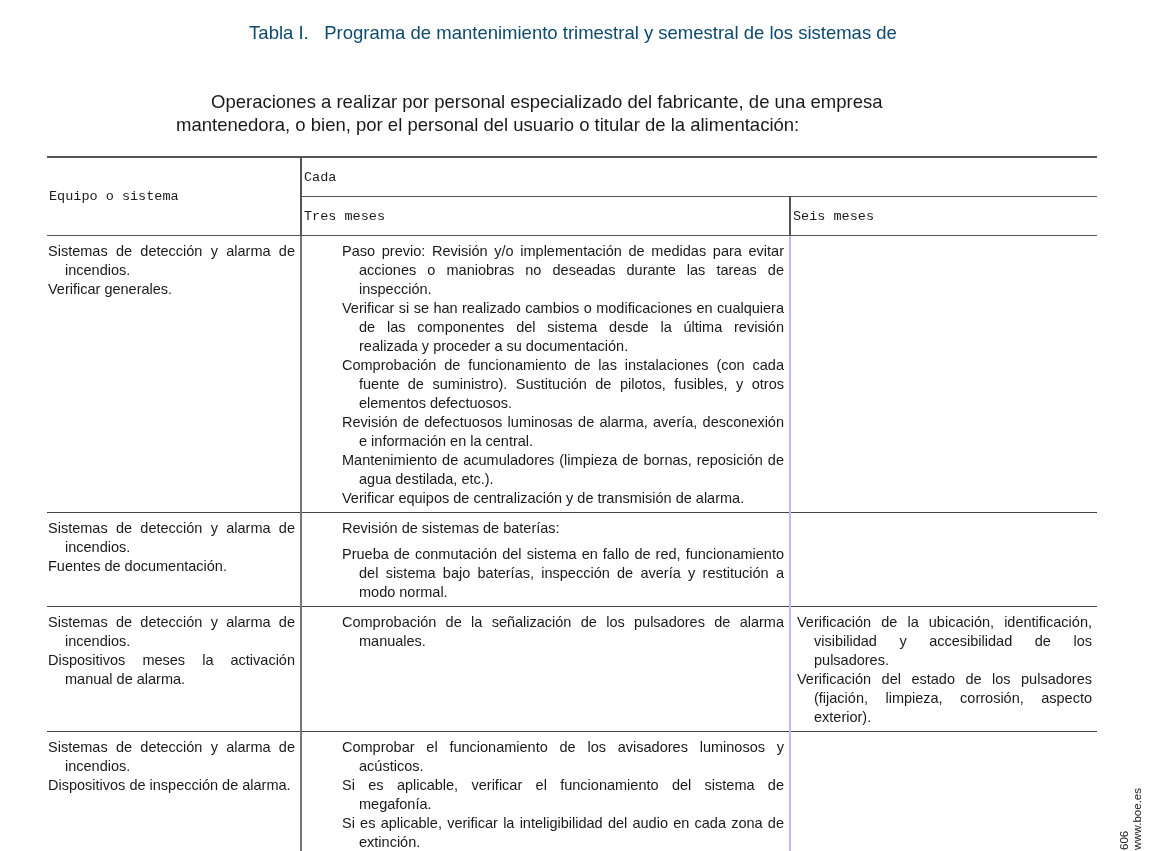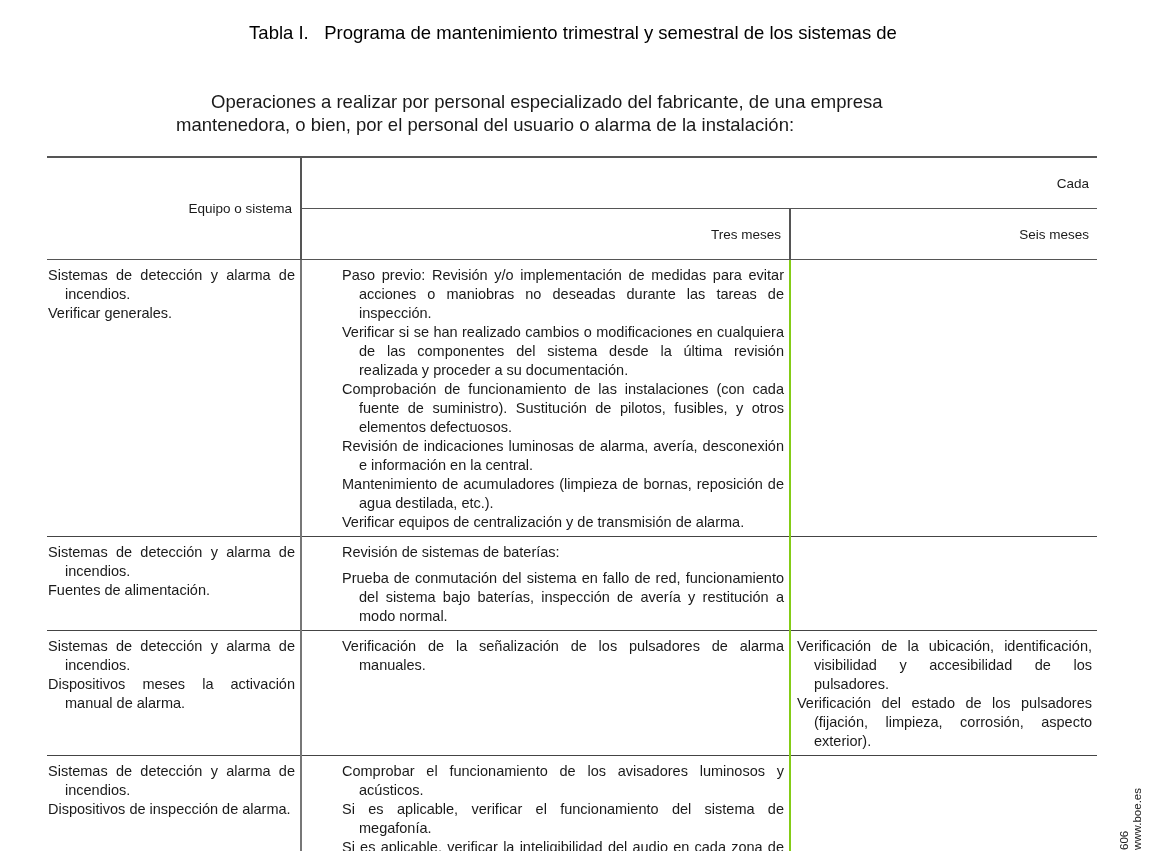--- a/index.html
+++ b/index.html
@@ -1,64 +1,64 @@
 <!DOCTYPE html>
 <html><head>
 <meta charset="utf-8">
 <style>
   html, body { margin: 0; padding: 0; background: #ffffff; }
   body { width: 1175px; height: 851px; position: relative; overflow: hidden; color: #1a1a1a; }
   .title {
     position: absolute; left: 0; width: 1146px; top: 20px; text-align: center;
-    font-family: "Liberation Sans", sans-serif; font-size: 18.5px; line-height: 25px; color: #000000;
+    font-family: "Liberation Sans", sans-serif; font-size: 18.5px; line-height: 25px; color: #0c4a6e;
   }
   .intro {
     position: absolute; left: 176px; width: 820px; top: 90px;
     font-family: "Liberation Sans", sans-serif; font-size: 18.5px; line-height: 23px; color: #1a1a1a;
   }
   .intro .l1 { display: block; padding-left: 35px; }
   table.main {
     position: absolute; left: 47px; top: 156px; width: 1050px;
     border-collapse: collapse; table-layout: fixed;
     font-family: "Liberation Sans Narrow", "Liberation Sans", sans-serif;
     font-size: 14.5px; line-height: 19px; color: #1a1a1a;
   }
   table.main col.c1 { width: 254px; }
   table.main col.c2 { width: 489px; }
   table.main col.c3 { width: 307px; }
   table.main th {
-    font-weight: normal; font-size: 13.5px; text-align: right; vertical-align: middle;
-    padding: 8px; border-color: #555;
+    font-weight: normal; font-size: 13.5px; text-align: left; vertical-align: middle;
+    padding: 2px; border-color: #555; font-family: Liberation Mono, monospace;
   }
   th.h-equipo { border-top: 2px solid #666; border-right: 2px solid #777; border-bottom: 1.5px solid #444; height: 70px; }
   th.h-cada { border-top: 2px solid #666; border-bottom: 1.5px solid #444; height: 34px; }
   th.h-tres { border-right: 2px solid #777; border-bottom: 1.5px solid #444; height: 34px; }
   th.h-seis { border-bottom: 1.5px solid #444; height: 34px; margin-left: 33px; }
   td { vertical-align: top; padding: 6px 5px 4px 6px; border-bottom: 1.5px solid #444; }
   td.c-eq { padding-left: 1px; border-right: 2px solid #777; }
-  td.c-tres { border-right: 2px solid #84cc16; padding-left: 40px; }
+  td.c-tres { border-right: 2px solid #c4b5fd; padding-left: 40px; }
   td.c-seis { }
   .para { text-align: justify; text-align-last: left; text-indent: -17px; padding-left: 17px; margin: 0; }
   .para.gap { margin-top: 7px; }
   .side {
     position: absolute; left: 1118px; top: 850px; transform-origin: left top; transform: rotate(-90deg);
     font-family: "Liberation Sans", sans-serif; font-size: 11.5px; line-height: 13px; color: #222; white-space: nowrap;
   }
   .side span { display: block; }
 </style>
 </head>
 <body>
 
 <div class="title">
   <div style="white-space:pre;">Tabla I.   Programa de mantenimiento trimestral y semestral de los sistemas de</div>
 </div>
 
 <div class="intro">
   <span class="l1">Operaciones a realizar por personal especializado del fabricante, de una empresa</span>
-  <span>mantenedora, o bien, por el personal del usuario o alarma de la instalación:</span>
+  <span>mantenedora, o bien, por el personal del usuario o titular de la alimentación:</span>
 </div>
 
 <table class="main">
   <colgroup>
       <col class="c1">
       <col class="c2">
       <col class="c3">
     </colgroup>
   <thead>
     <tr>
@@ -73,44 +73,44 @@
   <tbody id="tbody">
       <tr>
         <td class="c-eq">
           <p class="para">Sistemas de detección y alarma de incendios.</p>
           <p class="para">Verificar generales.</p>
         </td>
         <td class="c-tres">
           <p class="para">Paso previo: Revisión y/o implementación de medidas para evitar acciones o maniobras no deseadas durante las tareas de inspección.</p>
           <p class="para">Verificar si se han realizado cambios o modificaciones en cualquiera de las componentes del sistema desde la última revisión realizada y proceder a su documentación.</p>
           <p class="para">Comprobación de funcionamiento de las instalaciones (con cada fuente de suministro). Sustitución de pilotos, fusibles, y otros elementos defectuosos.</p>
-          <p class="para">Revisión de indicaciones luminosas de alarma, avería, desconexión e información en la central.</p>
+          <p class="para">Revisión de defectuosos luminosas de alarma, avería, desconexión e información en la central.</p>
           <p class="para">Mantenimiento de acumuladores (limpieza de bornas, reposición de agua destilada, etc.).</p>
           <p class="para">Verificar equipos de centralización y de transmisión de alarma.</p>
         </td>
         <td class="c-seis"></td>
       </tr>
       <tr>
         <td class="c-eq">
           <p class="para">Sistemas de detección y alarma de incendios.</p>
-          <p class="para">Fuentes de alimentación.</p>
+          <p class="para">Fuentes de documentación.</p>
         </td>
         <td class="c-tres">
           <p class="para">Revisión de sistemas de baterías:</p>
           <p class="para gap">Prueba de conmutación del sistema en fallo de red, funcionamiento del sistema bajo baterías, inspección de avería y restitución a modo normal.</p>
         </td>
         <td class="c-seis"></td>
       </tr>
       <tr>
         <td class="c-eq">
           <p class="para">Sistemas de detección y alarma de incendios.</p>
           <p class="para">Dispositivos meses la activación manual de alarma.</p>
         </td>
         <td class="c-tres">
-          <p class="para">Verificación de la señalización de los pulsadores de alarma manuales.</p>
+          <p class="para">Comprobación de la señalización de los pulsadores de alarma manuales.</p>
         </td>
         <td class="c-seis">
           <p class="para">Verificación de la ubicación, identificación, visibilidad y accesibilidad de los pulsadores.</p>
           <p class="para">Verificación del estado de los pulsadores (fijación, limpieza, corrosión, aspecto exterior).</p>
         </td>
       </tr>
       <tr>
         <td class="c-eq">
           <p class="para">Sistemas de detección y alarma de incendios.</p>
           <p class="para">Dispositivos de inspección de alarma.</p>

